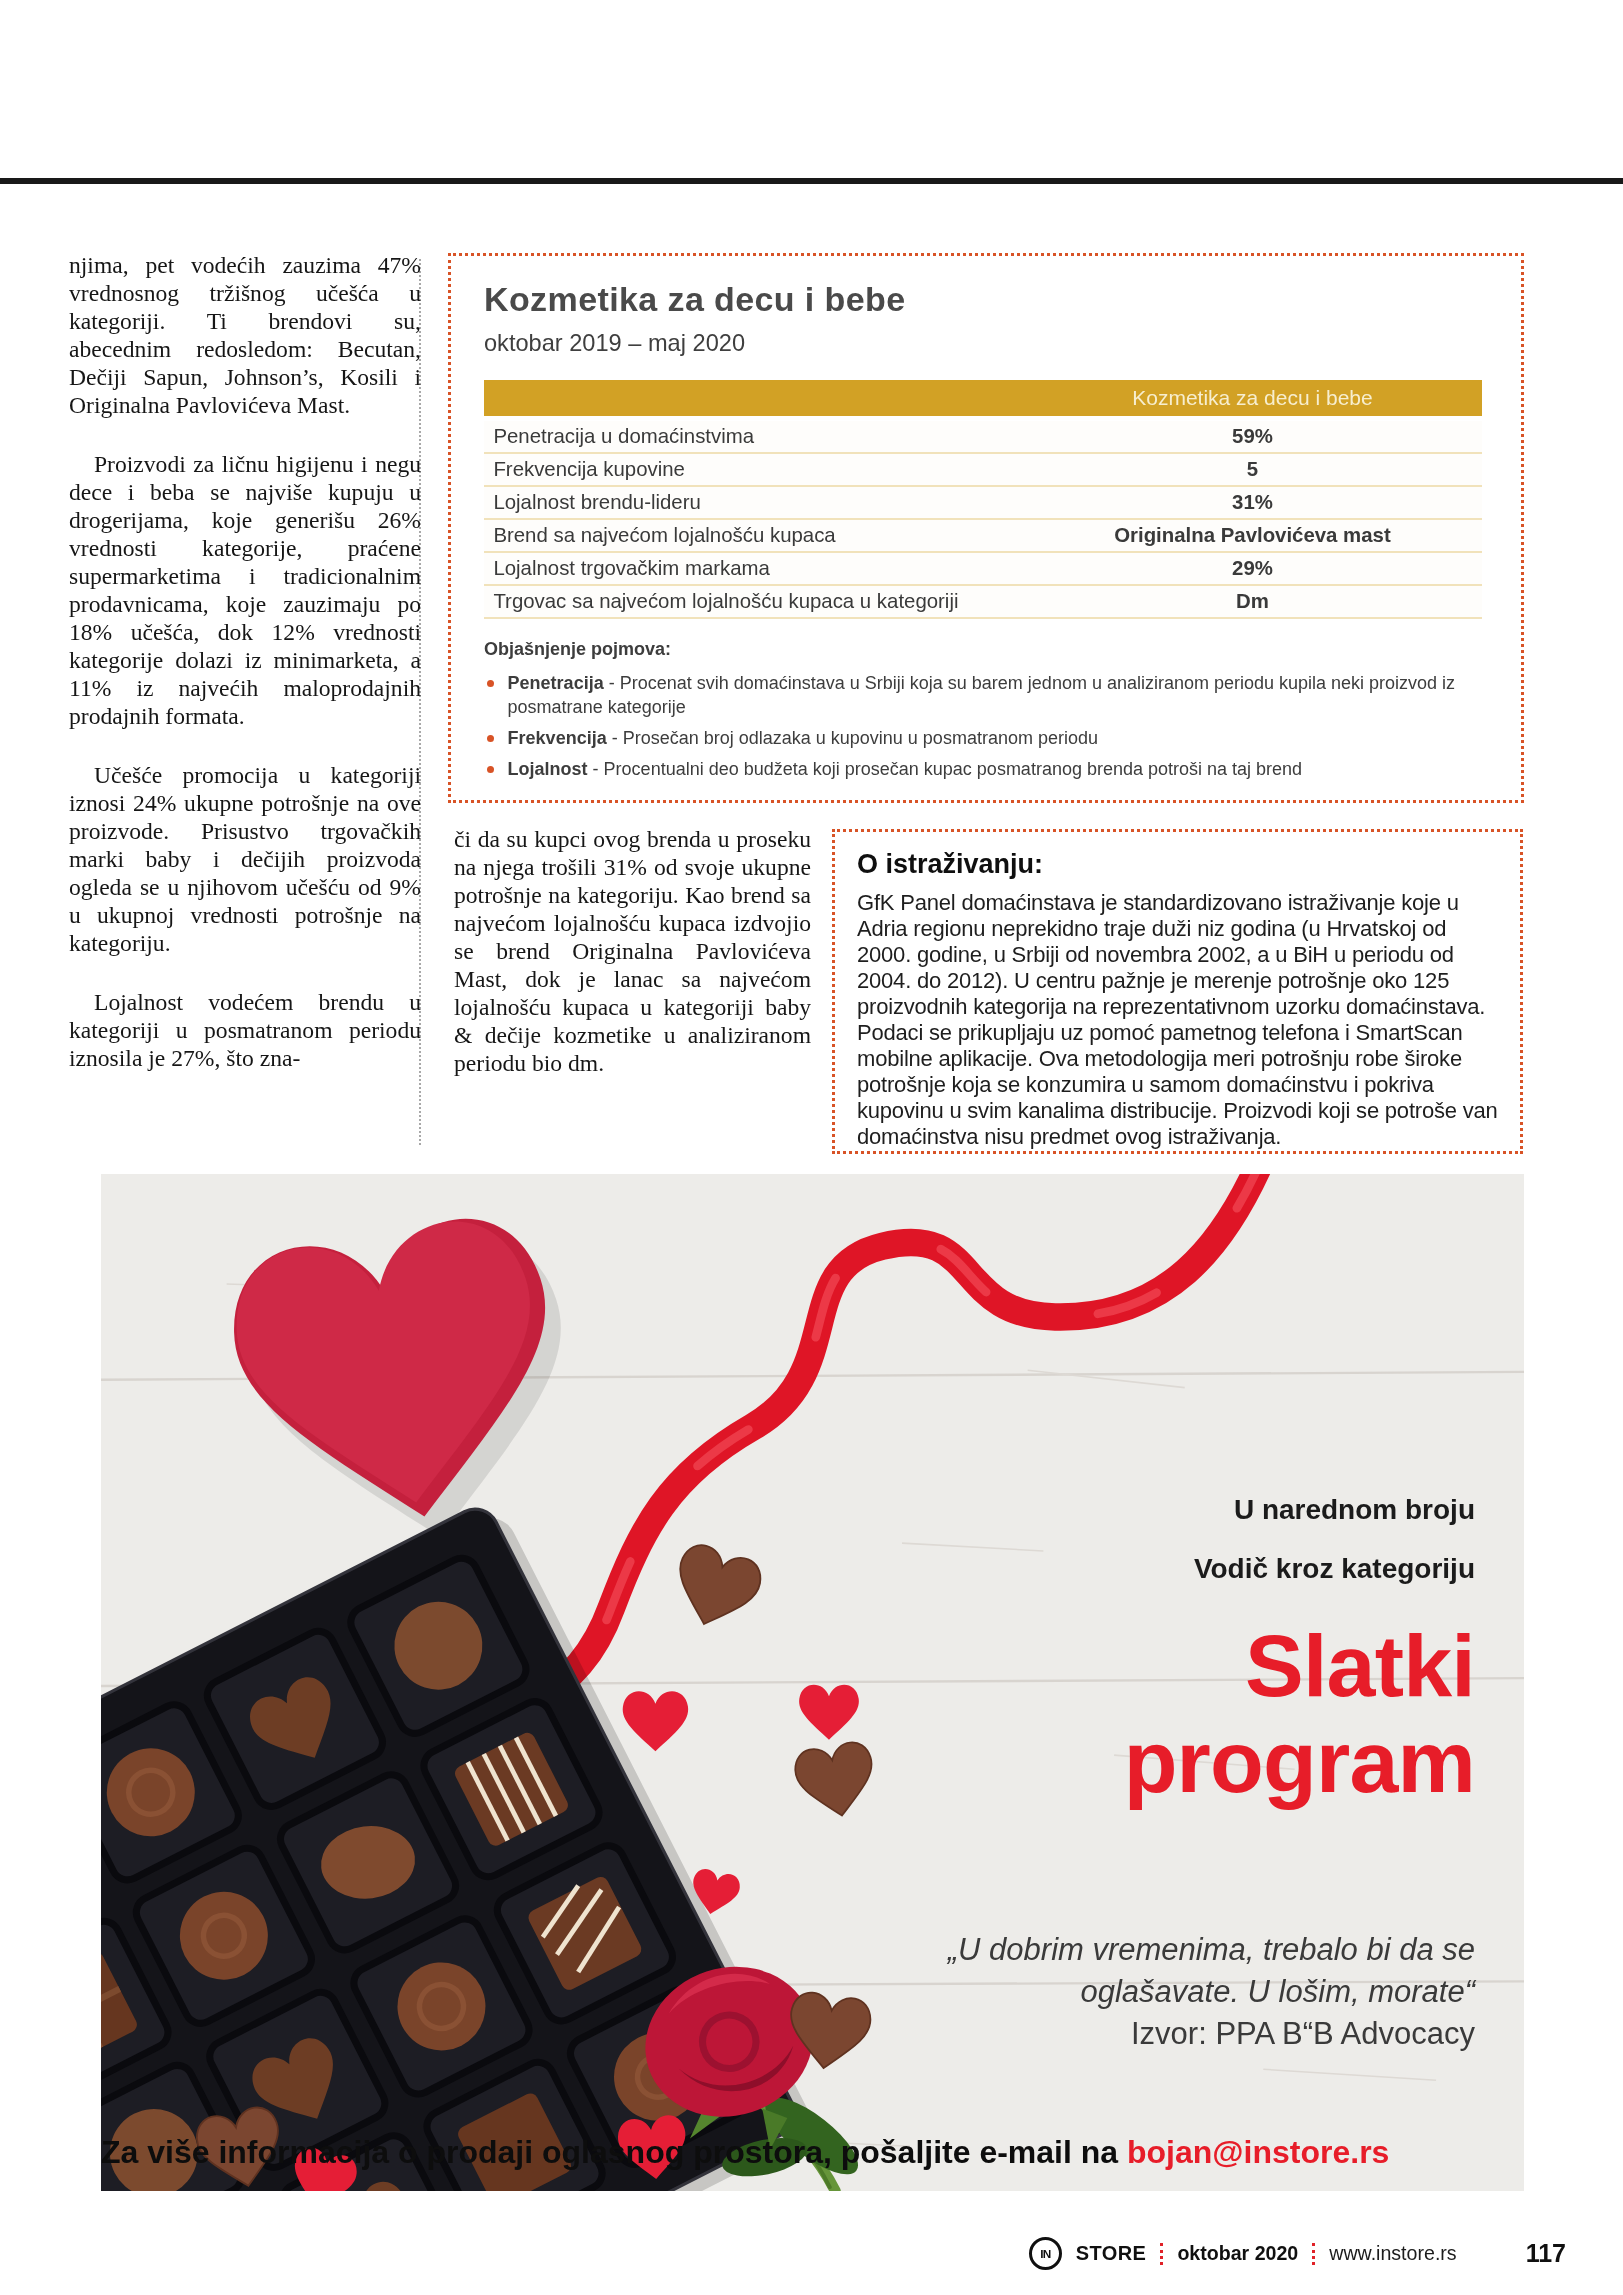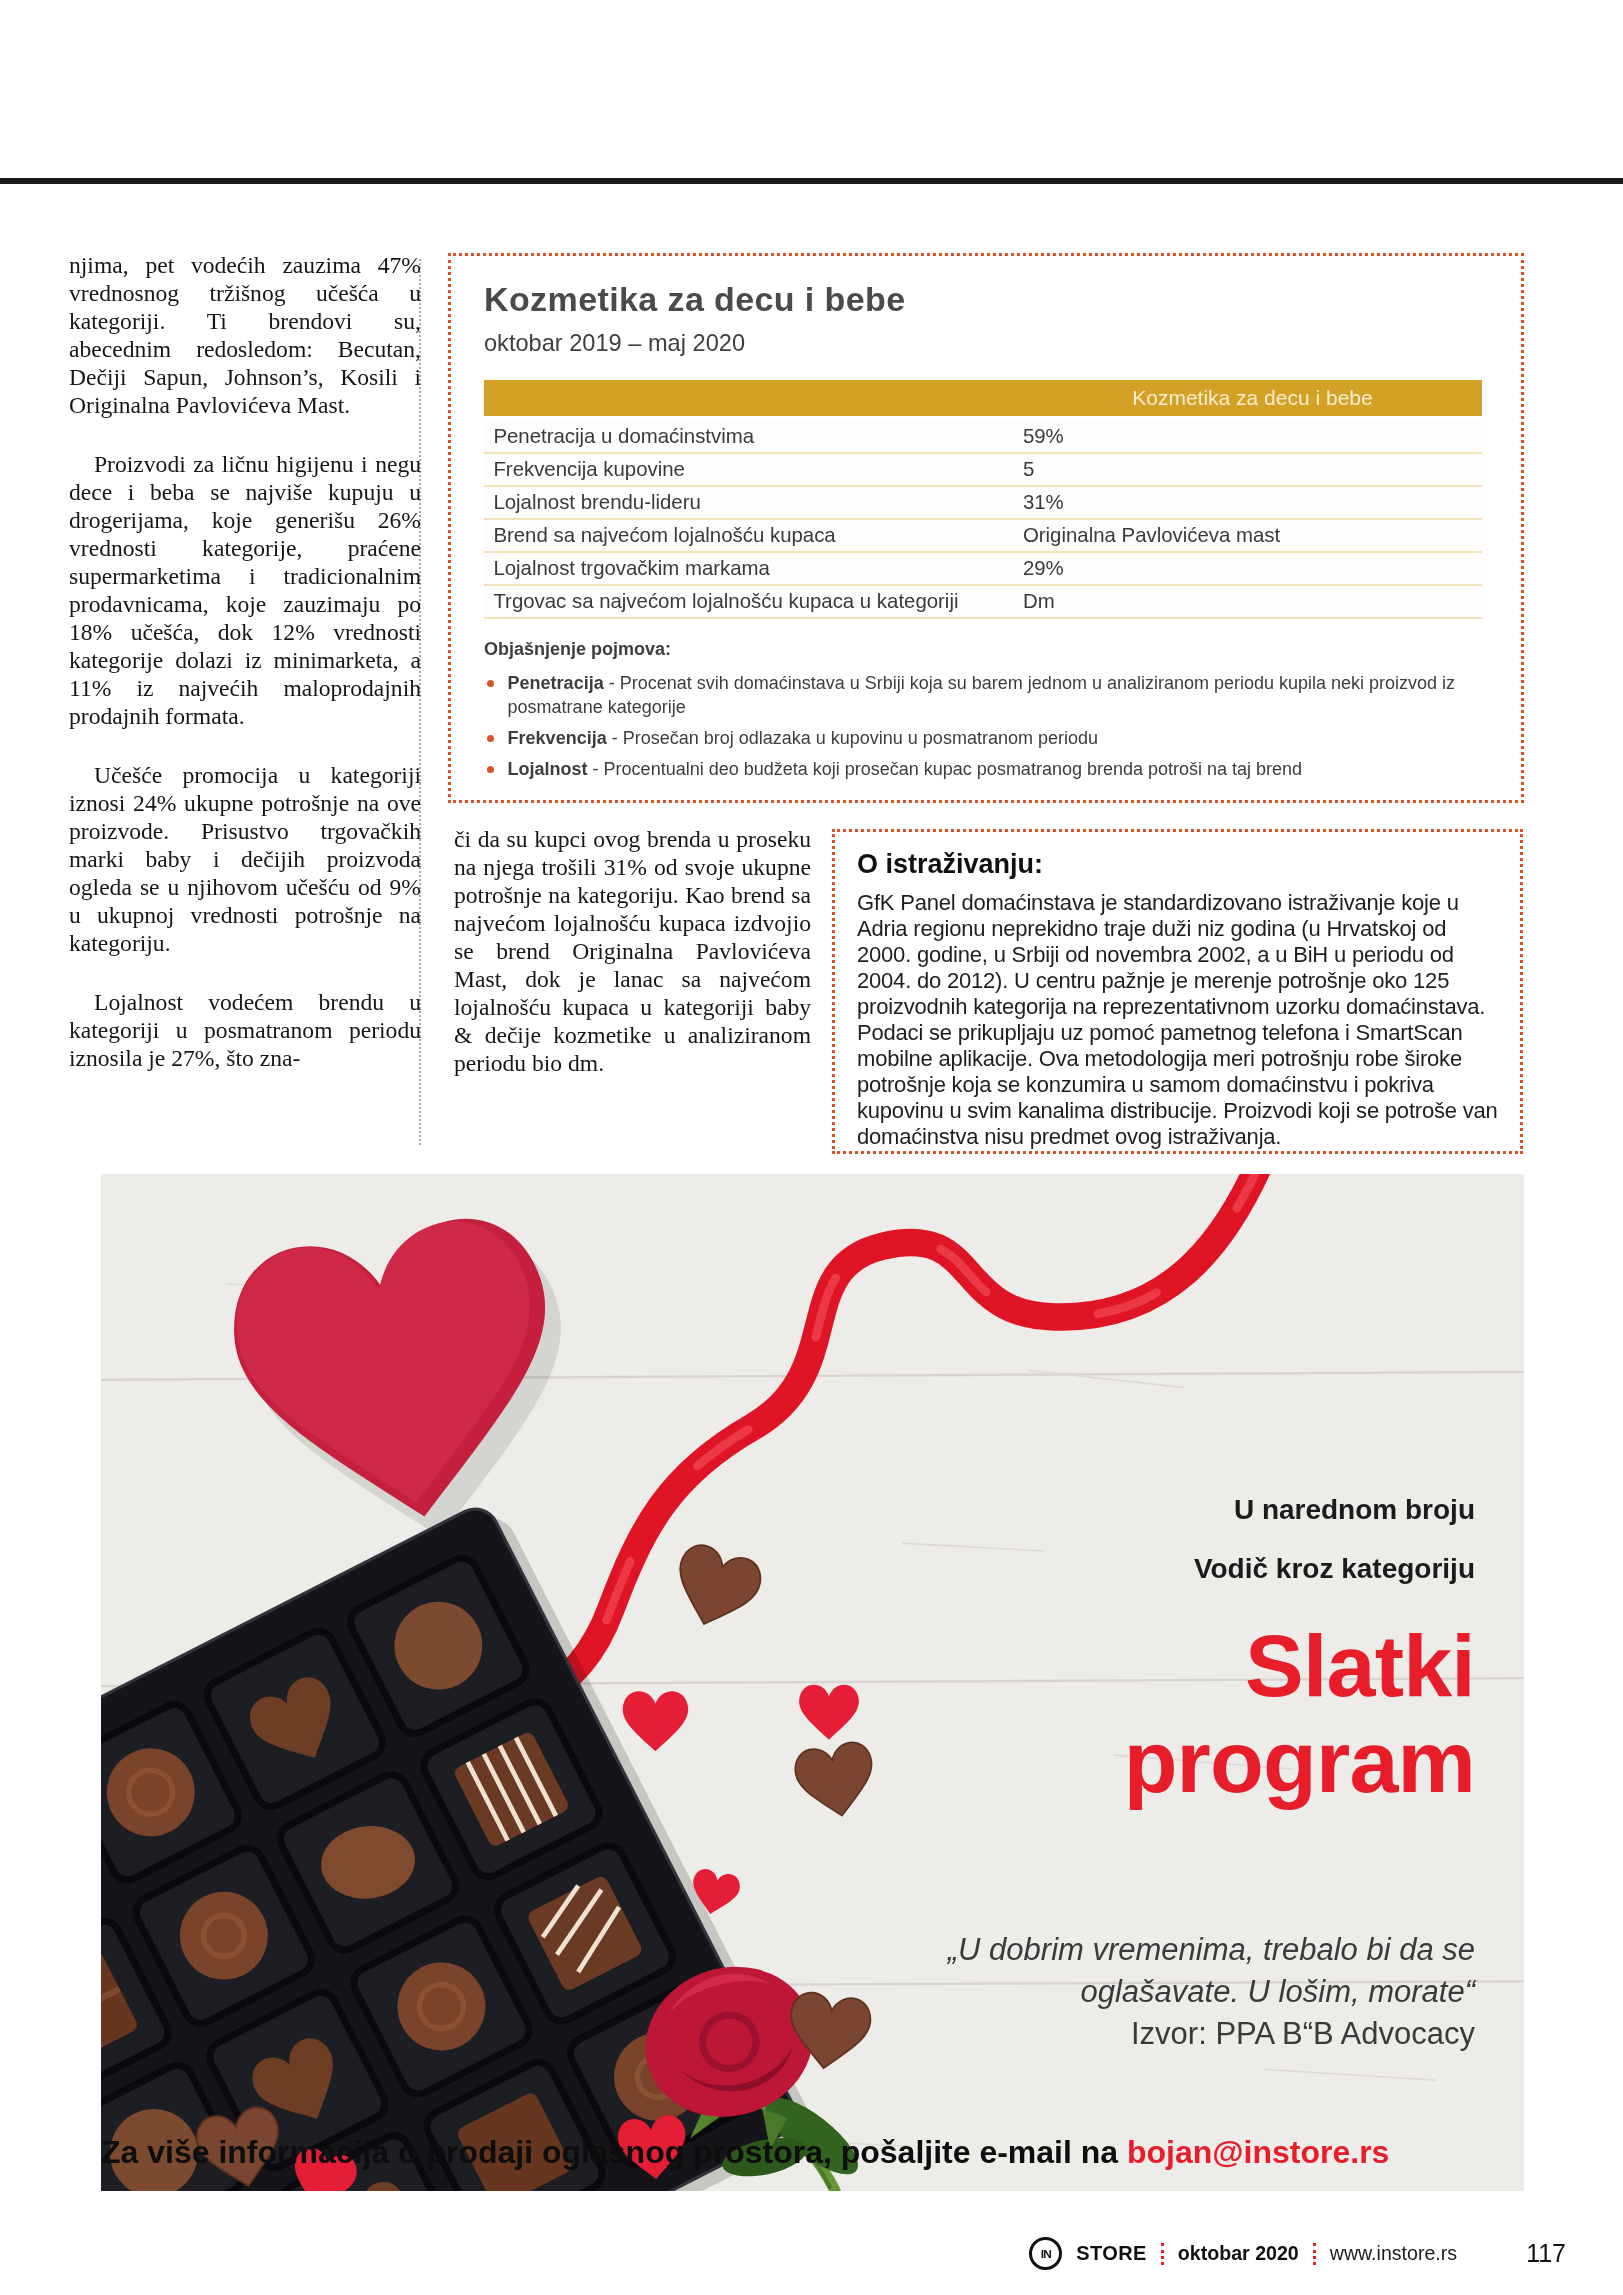--- a/index.html
+++ b/index.html
@@ -22,21 +22,21 @@
   .stats-box{position:absolute;left:448px;top:253px;width:1076px;height:550px;box-sizing:border-box;
     border:3.1px dotted #d85326;background:#fff;padding:23.6px 39px 0 33px;}
   .sb-title{font-size:34px;font-weight:bold;color:#4a4a4a;letter-spacing:0.4px;}
   .sb-period{font-size:23.6px;color:#3f3f3f;margin-top:11px;}
   .sb-table{margin-top:23.6px;width:100%;}
   .sb-th{height:36px;background:#d2a125;display:flex;justify-content:flex-end;margin-bottom:4.7px;}
   .sb-th span{width:46%;text-align:center;line-height:36px;color:#f7eecf;font-size:21px;}
   .sb-row{display:flex;align-items:center;height:31px;border-bottom:2.4px solid #f1e2ba;
     font-size:20.4px;color:#3a3a3a;background:#fefdfb;}
   .sb-label{flex:1;padding-left:9.4px;}
-  .sb-value{width:46%;}
+  .sb-value{width:46%;text-align:center;font-weight:bold;}
   .sb-glossary{margin-top:20.4px;color:#3d3d3d;}
   .sb-gtitle{font-weight:bold;font-size:18px;margin-bottom:11px;}
   .sb-gitem{position:relative;padding-left:23.6px;font-size:18px;line-height:24px;margin-bottom:7px;max-width:982px;}
   .sb-bullet{position:absolute;left:3.1px;top:8.6px;width:7px;height:7px;border-radius:50%;background:#d85326;}
   .sb-term{font-weight:bold;}
   
   .research-box{position:absolute;left:832px;top:829px;width:691px;height:325px;box-sizing:border-box;
     border:3.1px dotted #d85326;background:#fff;padding:17.3px 22px;}
   .rb-title{font-size:27px;font-weight:bold;color:#0f0f0f;margin-bottom:9.4px;}
   .rb-body{font-size:22px;line-height:26px;color:#1e1e1e;letter-spacing:-0.2px;text-align:left;}
@@ -55,21 +55,21 @@
   .contact-line .email{color:#e71d29;}
   
   .footer{position:absolute;right:57px;top:2237px;display:flex;align-items:center;gap:14px;}
   .logo-circle{width:27px;height:27px;border:3.1px solid #101010;border-radius:50%;display:flex;
     align-items:center;justify-content:center;font-weight:bold;font-size:11.8px;letter-spacing:-0.8px;
     color:#101010;text-transform:uppercase;text-align:center;}
   .brand{font-weight:bold;font-size:20px;color:#101010;letter-spacing:0.4px;}
   .dot-sep{width:0;height:22px;border-left:3.1px dotted #e02128;}
   .issue{font-weight:bold;font-size:19.6px;color:#101010;}
   .site{font-size:19.6px;color:#1c1c1c;}
-  .page-num{margin-left:55px;font-weight:normal;font-size:25px;color:#101010;text-align:center;}
+  .page-num{margin-left:55px;font-weight:bold;font-size:25px;color:#101010;text-align:center;}
 </style>
 </head>
 <body>
 
 <div class="top-rule"></div>
 <div class="v-divider"></div>
 
 <div class="body-col col1">
   <p>njima, pet vodećih zauzima 47% vrednosnog tržišnog učešća u kategoriji. Ti brendovi su, abecednim redosledom: Becutan, Dečiji Sapun, Johnson’s, Kosili i Originalna Pavlovićeva Mast.</p>
   <p>Proizvodi za ličnu higijenu i negu dece i beba se najviše kupuju u drogerijama, koje generišu 26% vrednosti kategorije, praćene supermarketima i tradicionalnim prodavnicama, koje zauzimaju po 18% učešća, dok 12% vrednosti kategorije dolazi iz minimarketa, a 11% iz najvećih maloprodajnih prodajnih formata.</p>

